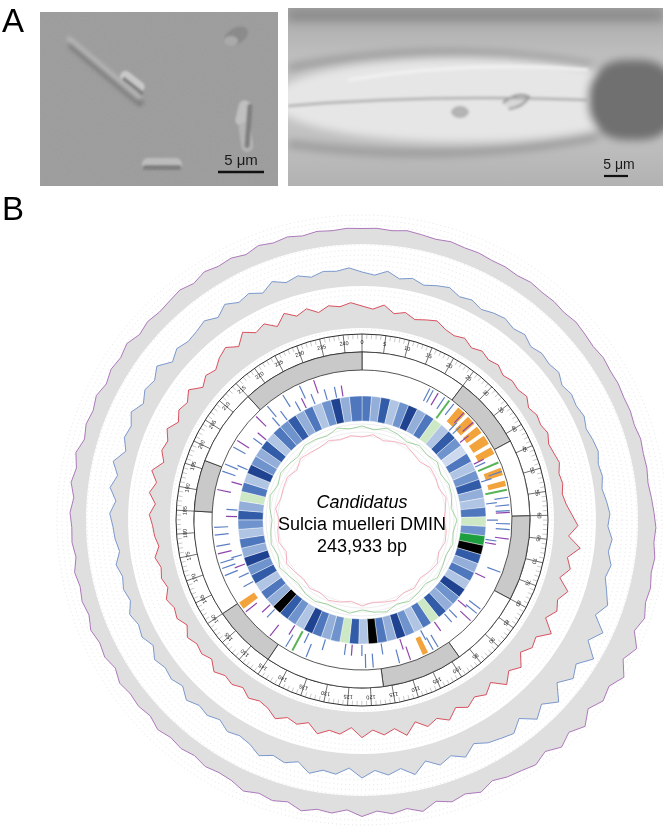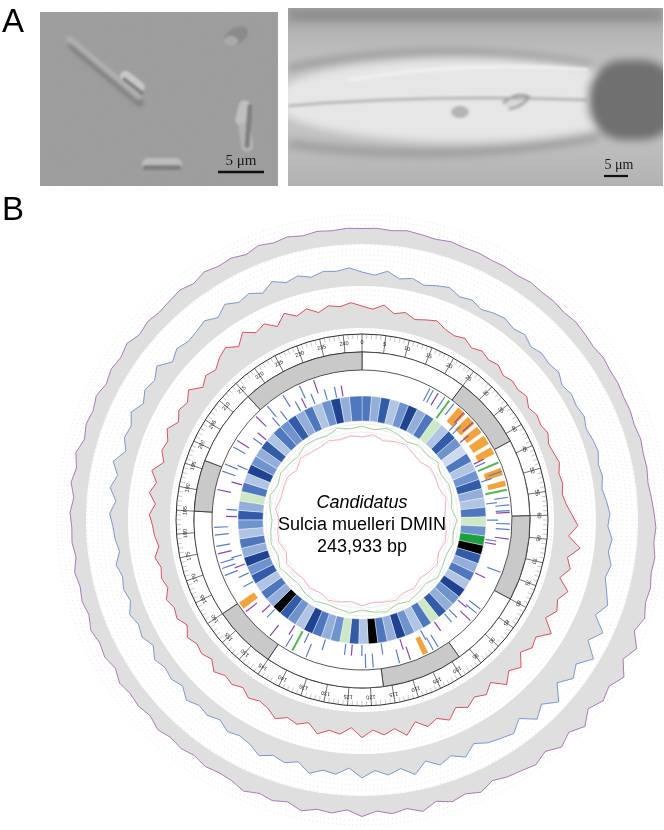--- a/index.html
+++ b/index.html
@@ -1,21 +1,21 @@
 <!DOCTYPE html>
 <html><head>
 <meta charset="utf-8">
 <style>
   html,body{margin:0;padding:0;background:#ffffff;}
   body{width:664px;height:830px;position:relative;overflow:hidden;
        font-family:"Liberation Sans", sans-serif;}
   .panel-label{position:absolute;font-size:33px;color:#000;line-height:1;}
   #label-a{left:2px;top:4px;}
   #label-b{left:2px;top:192px;}
-  .micro{position:absolute;font-family:Liberation Serif, serif;}
+  .micro{position:absolute;}
   #micro-left{left:40px;top:12px;}
   #micro-right{left:288px;top:8px;}
   #circos-wrap{position:absolute;left:54px;top:212px;width:616px;height:616px;}
   svg{display:block;}
 </style>
 </head>
 <body>
 
 <div class="panel-label" id="label-a">A</div>
 <div class="panel-label" id="label-b">B</div>

